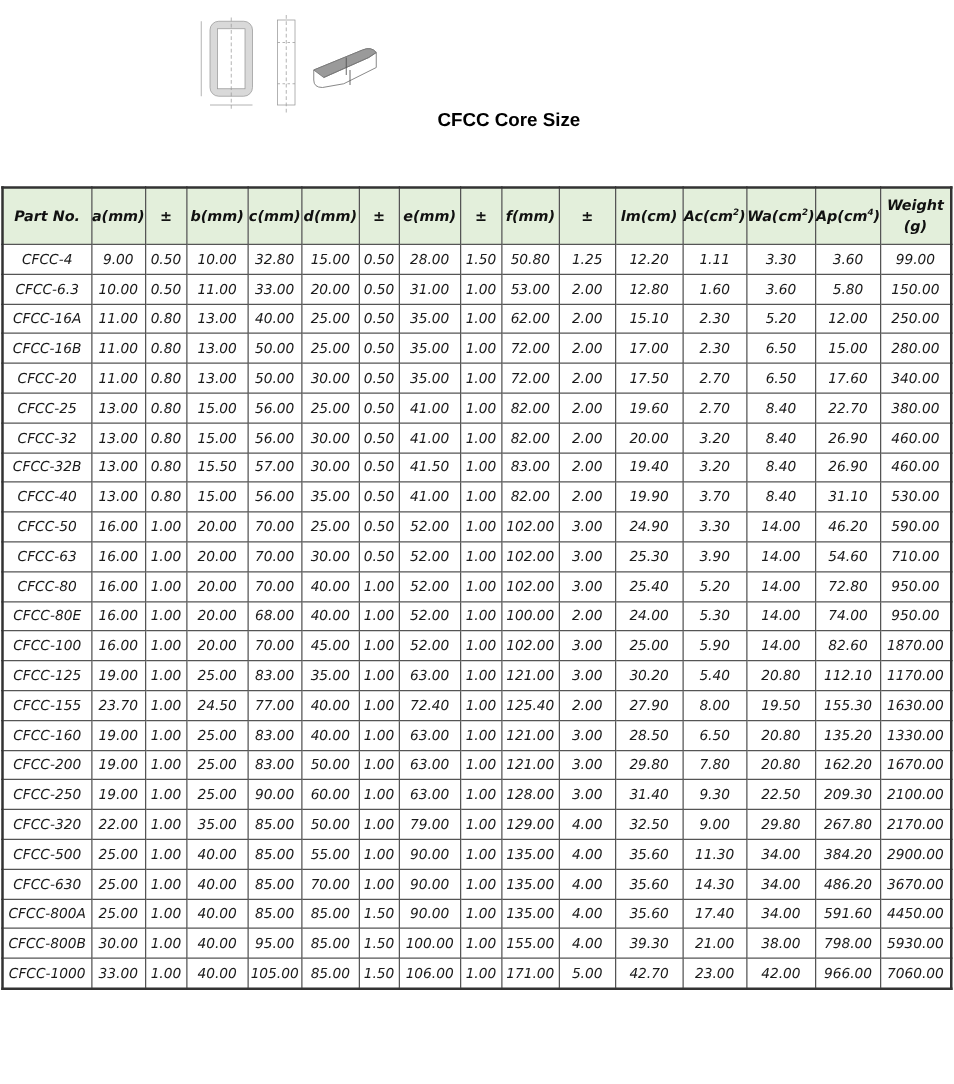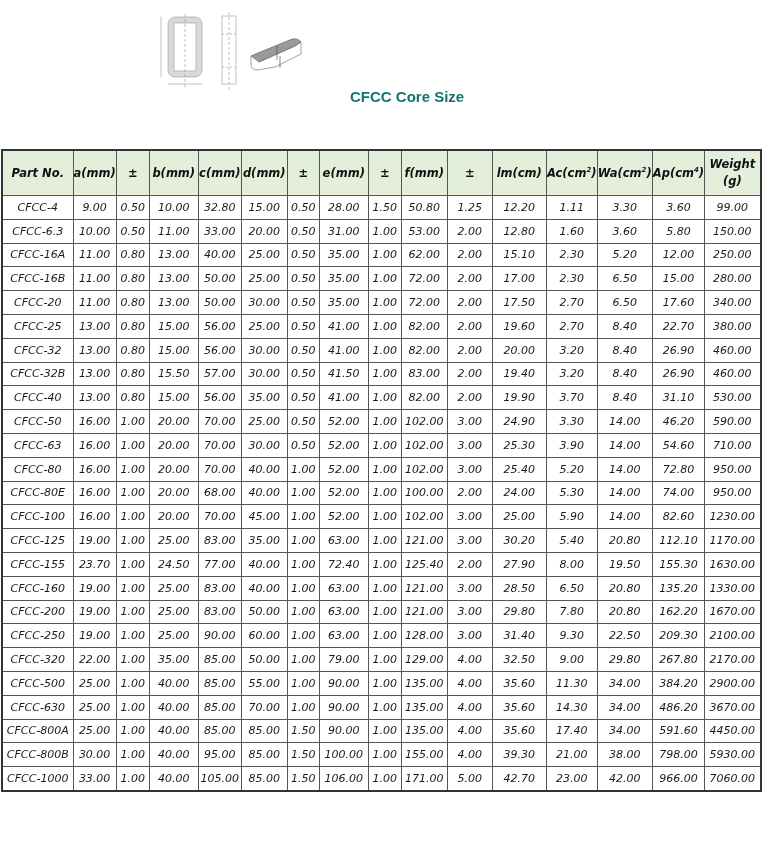--- a/index.html
+++ b/index.html
@@ -1,18 +1,18 @@
 <!DOCTYPE html>
 <html><head>
 <meta charset="utf-8">
 <style>
   html, body { margin: 0; padding: 0; background: #ffffff; }
   body { width: 763px; height: 867px; position: relative; overflow: hidden; font-family: "Liberation Sans", sans-serif; color: #111; }
   .figure { position: absolute; left: 155px; top: 12px; width: 170px; height: 80px; }
-  .title { position: absolute; left: 350px; top: 88px; font-family: "Liberation Sans", sans-serif; font-weight: bold; font-size: 15px; color: #0f766e; }
+  .title { position: absolute; left: 350px; top: 88px; font-family: "Liberation Sans", sans-serif; font-weight: bold; font-size: 15px; color: #000000; }
   .table-wrap { position: absolute; left: 1px; top: 149px; font-style: italic; }
   table { border-collapse: collapse; border: 2px solid #333; font-family: "DejaVu Sans", sans-serif; }
   th, td { border: 1px solid #555; text-align: center; padding: 0; white-space: nowrap; }
   th { background: #e3efdb; font-weight: bold; font-size: 11.5px; height: 44px; color: #111; }
   td { font-size: 11px; height: 22.8px; color: #1a1a1a; }
   sup { font-size: 7px; vertical-align: super; line-height: 0; }
 </style>
 </head>
 <body>
 
@@ -331,21 +331,21 @@
           <td>45.00</td>
           <td>1.00</td>
           <td>52.00</td>
           <td>1.00</td>
           <td>102.00</td>
           <td>3.00</td>
           <td>25.00</td>
           <td>5.90</td>
           <td>14.00</td>
           <td>82.60</td>
-          <td>1230.00</td>
+          <td>1870.00</td>
         </tr>
         <tr>
           <td>CFCC-125</td>
           <td>19.00</td>
           <td>1.00</td>
           <td>25.00</td>
           <td>83.00</td>
           <td>35.00</td>
           <td>1.00</td>
           <td>63.00</td>

